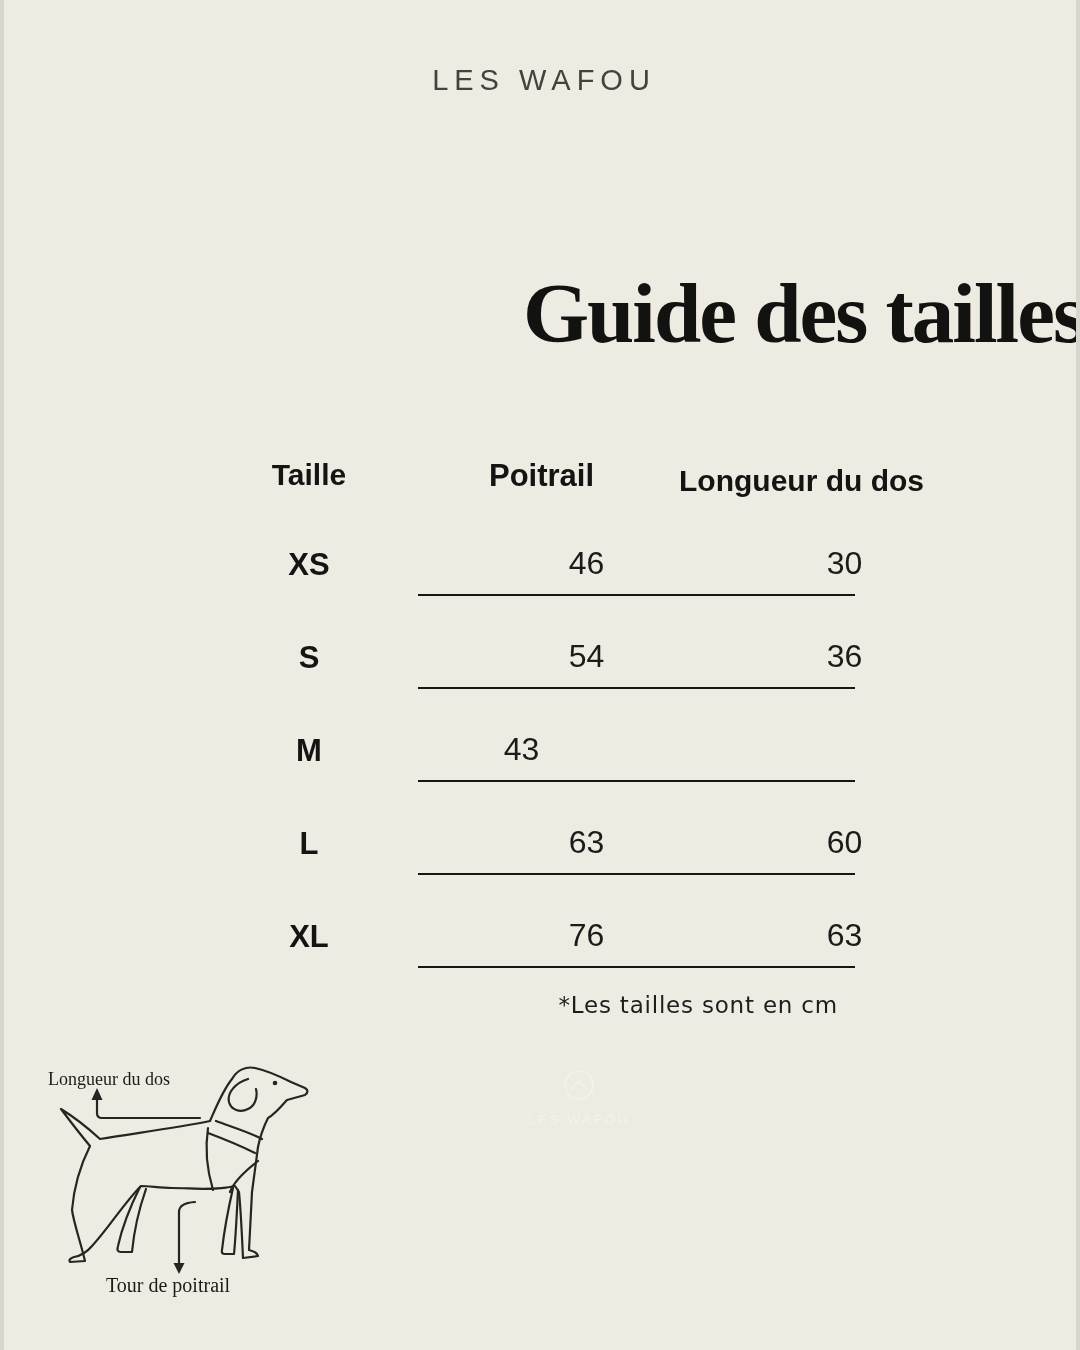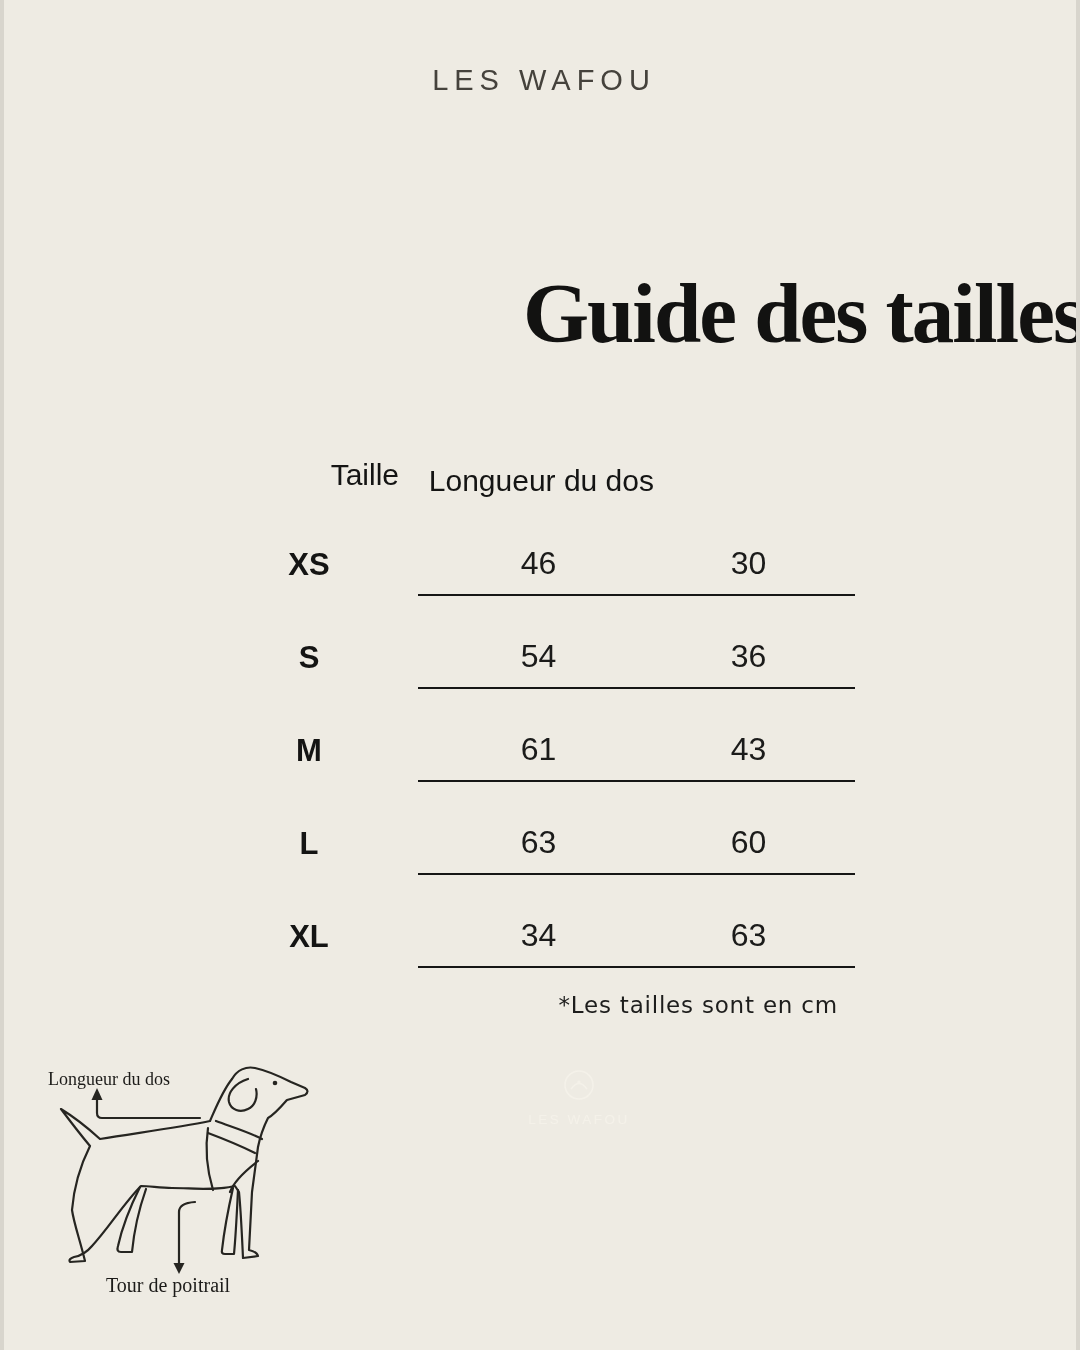--- a/index.html
+++ b/index.html
@@ -42,29 +42,29 @@
     top:440px;left:215px;width:730px;
   }
   .trow{
     display:grid;
     grid-template-columns:180px 255px 295px;
     align-items:start;
     position:relative;
   }
   .thead{height:88px;}
   .thead .hcell{
-    font-weight:400;
+    font-weight:700;
     font-size:30px;
-    text-align:right;
+    text-align:center;
     padding-top:18px;
     color:#141413;
   }
   .thead .h-poitrail{padding-left:30px;font-size:31px;}
   .thead .h-dos{padding-top:24px;}
-  .drow{height:93px;}
+  .drow{height:93px;gap:48px;}
   .drow .size-cell{
     font-weight:700;
     font-size:31px;
     text-align:center;
     padding-top:19px;
     color:#141413;
   }
   .drow .num-cell{
     font-weight:400;
     font-size:32px;
@@ -123,54 +123,54 @@
 
 <div class="canvas">
 
   <div class="logo">LES WAFOU</div>
 
   <div class="title">Guide des tailles</div>
 
   <div class="size-table">
     <div class="trow thead">
       <div class="hcell">Taille</div>
+      <div class="hcell h-poitrail">Poitrail</div>
       <div class="hcell h-dos">Longueur du dos</div>
     </div>
 
     <div class="trow drow">
       <div class="size-cell">XS</div>
       <div class="num-cell num-poitrail">46</div>
       <div class="num-cell num-dos">30</div>
       <div class="row-line"></div>
     </div>
 
     <div class="trow drow">
       <div class="size-cell">S</div>
       <div class="num-cell num-poitrail">54</div>
       <div class="num-cell num-dos">36</div>
       <div class="row-line"></div>
     </div>
 
     <div class="trow drow">
       <div class="size-cell">M</div>
-      <div class="num-cell num-poitrail">61</div>
       <div class="num-cell num-dos">43</div>
       <div class="row-line"></div>
     </div>
 
     <div class="trow drow">
       <div class="size-cell">L</div>
       <div class="num-cell num-poitrail">63</div>
       <div class="num-cell num-dos">60</div>
       <div class="row-line"></div>
     </div>
 
     <div class="trow drow">
       <div class="size-cell">XL</div>
-      <div class="num-cell num-poitrail">34</div>
+      <div class="num-cell num-poitrail">76</div>
       <div class="num-cell num-dos">63</div>
       <div class="row-line"></div>
     </div>
   </div>
 
   <div class="note">*Les tailles sont en cm</div>
 
   <div class="watermark">
     <svg width="38" height="40" viewBox="0 0 38 40">
       <circle cx="19" cy="19" r="14" fill="none" stroke="#FBF8F0" stroke-width="1.5"></circle>

